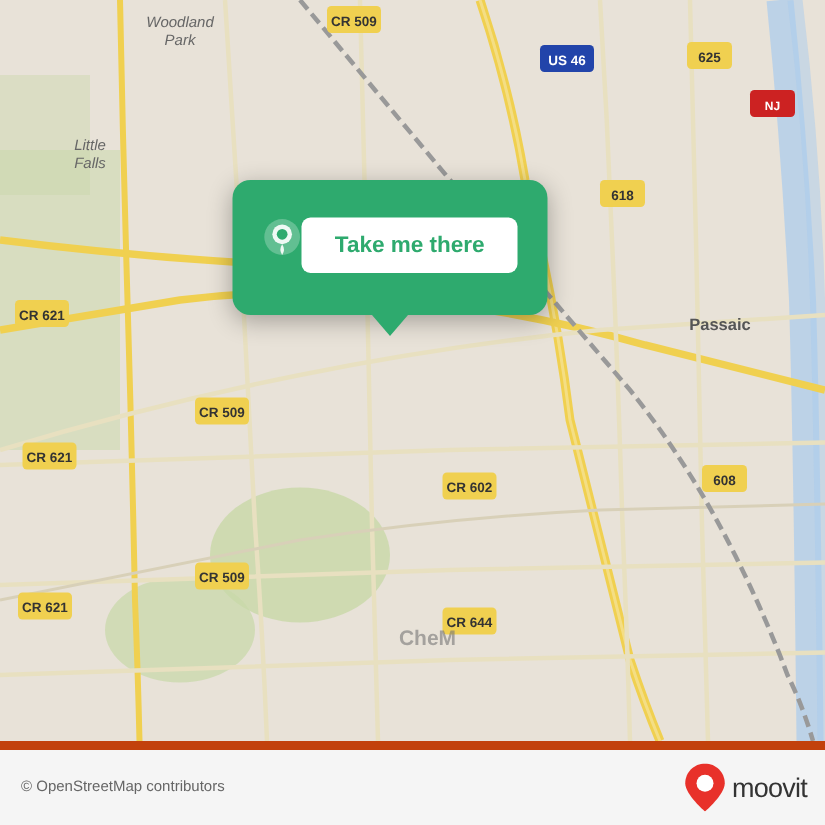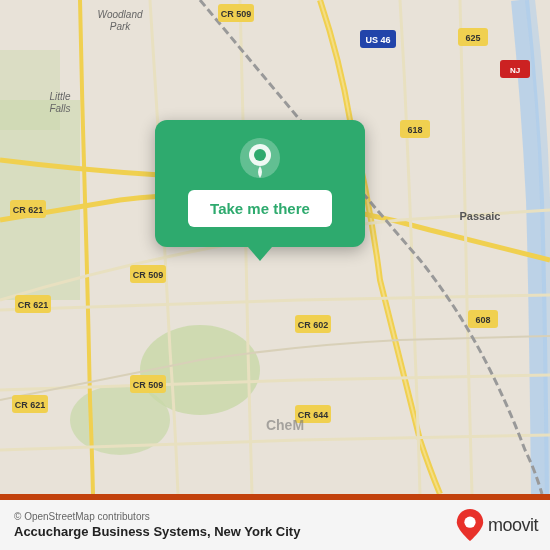--- a/index.html
+++ b/index.html
@@ -22,21 +22,21 @@
     
     .popup-card {
       position: absolute;
       top: 120px;
       left: 155px;
       width: 210px;
       background-color: #2eaa6e;
       border-radius: 12px;
       padding: 16px 20px 20px 20px;
       display: flex;
-      flex-direction: column;
+      flex-direction: row;
       align-items: center;
       box-shadow: 0 4px 16px rgba(0,0,0,0.3);
       z-index: 10;
     }
 
     .popup-card::after {
       content: '';
       position: absolute;
       bottom: -14px;
       left: 50%;
@@ -220,21 +220,20 @@
       <path d="M22 30 Q18 36 22 42 Q26 36 22 30" fill="white" opacity="0.9"></path>
     </svg>
 
     <button class="take-me-there-btn">Take me there</button>
   </div>
 </div>
 
 <div id="bottom-bar">
   <div class="bottom-text">
     <span class="copyright-text">© OpenStreetMap contributors</span>
-    <span class="location-title">Accucharge Business Systems, New York City</span>
   </div>
 
   <div class="moovit-logo">
     <svg class="moovit-pin" viewBox="0 0 28 34" xmlns="http://www.w3.org/2000/svg">
       <path d="M14 0 C6.3 0 0 6.3 0 14 C0 22 14 34 14 34 C14 34 28 22 28 14 C28 6.3 21.7 0 14 0 Z" fill="#e8312a"></path>
       <circle cx="14" cy="14" r="6" fill="white"></circle>
     </svg>
     <span class="moovit-text">moovit</span>
   </div>
 </div>

